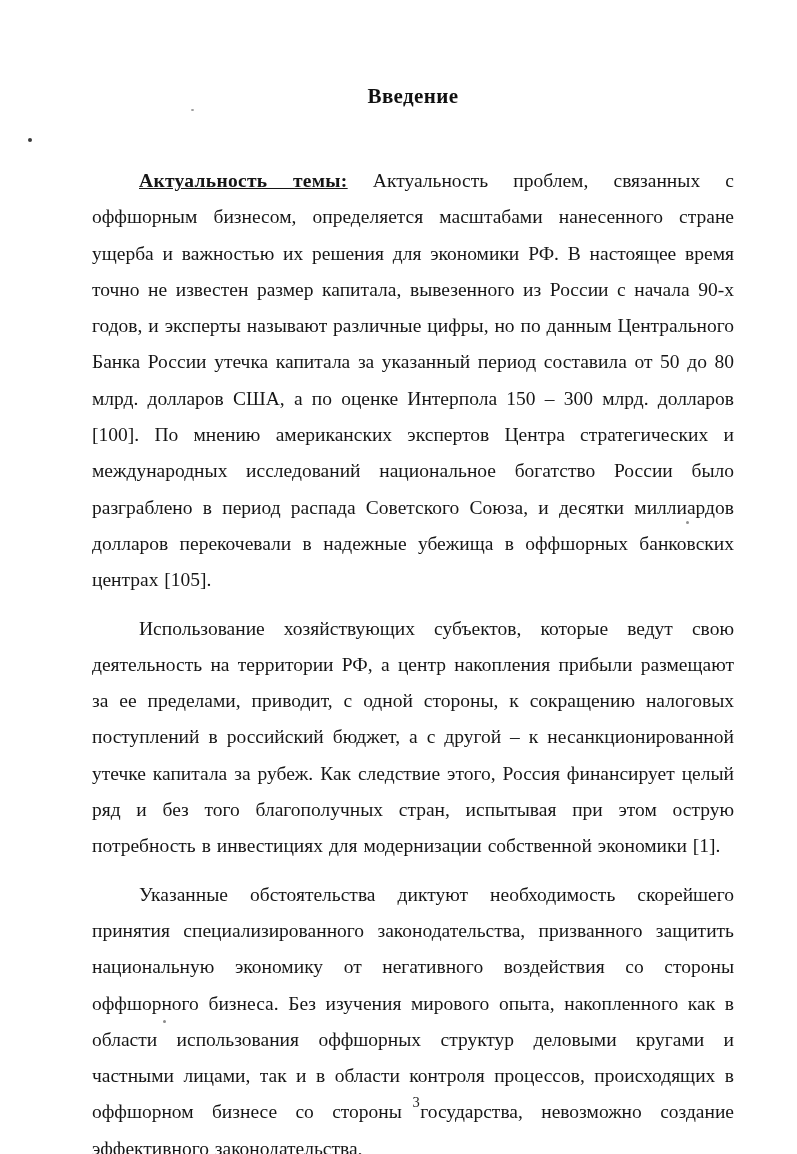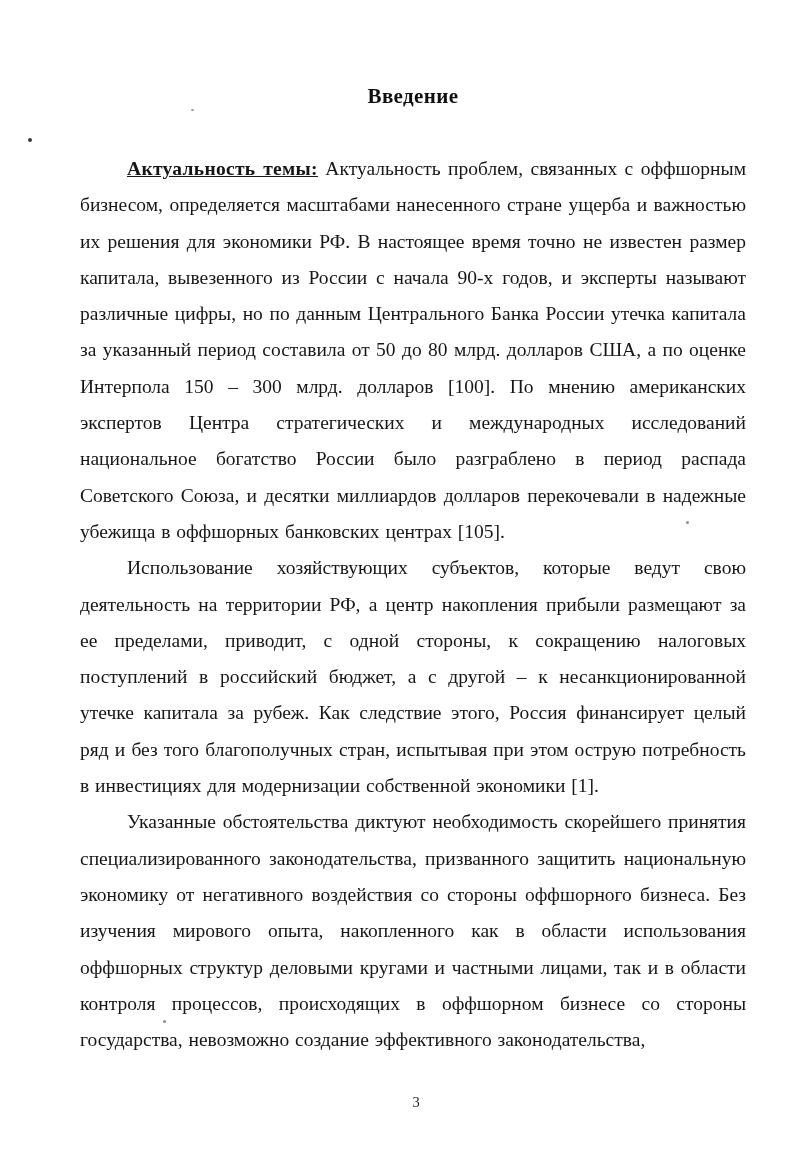--- a/index.html
+++ b/index.html
@@ -32,21 +32,21 @@
     position: absolute;
     top: 151px;
     left: 80px;
     width: 666px;
     font-size: 19.5px;
     line-height: 36.3px;
     text-align: justify;
     word-spacing: 1px;
   }
   .doc-body p {
-    margin: 0;
+    margin: 12px;
     padding: 0;
     text-indent: 47px;
   }
   .para-lead {
     font-weight: bold;
     text-decoration: underline;
     letter-spacing: 0.3px;
   }
   .page-number {
     position: absolute;

